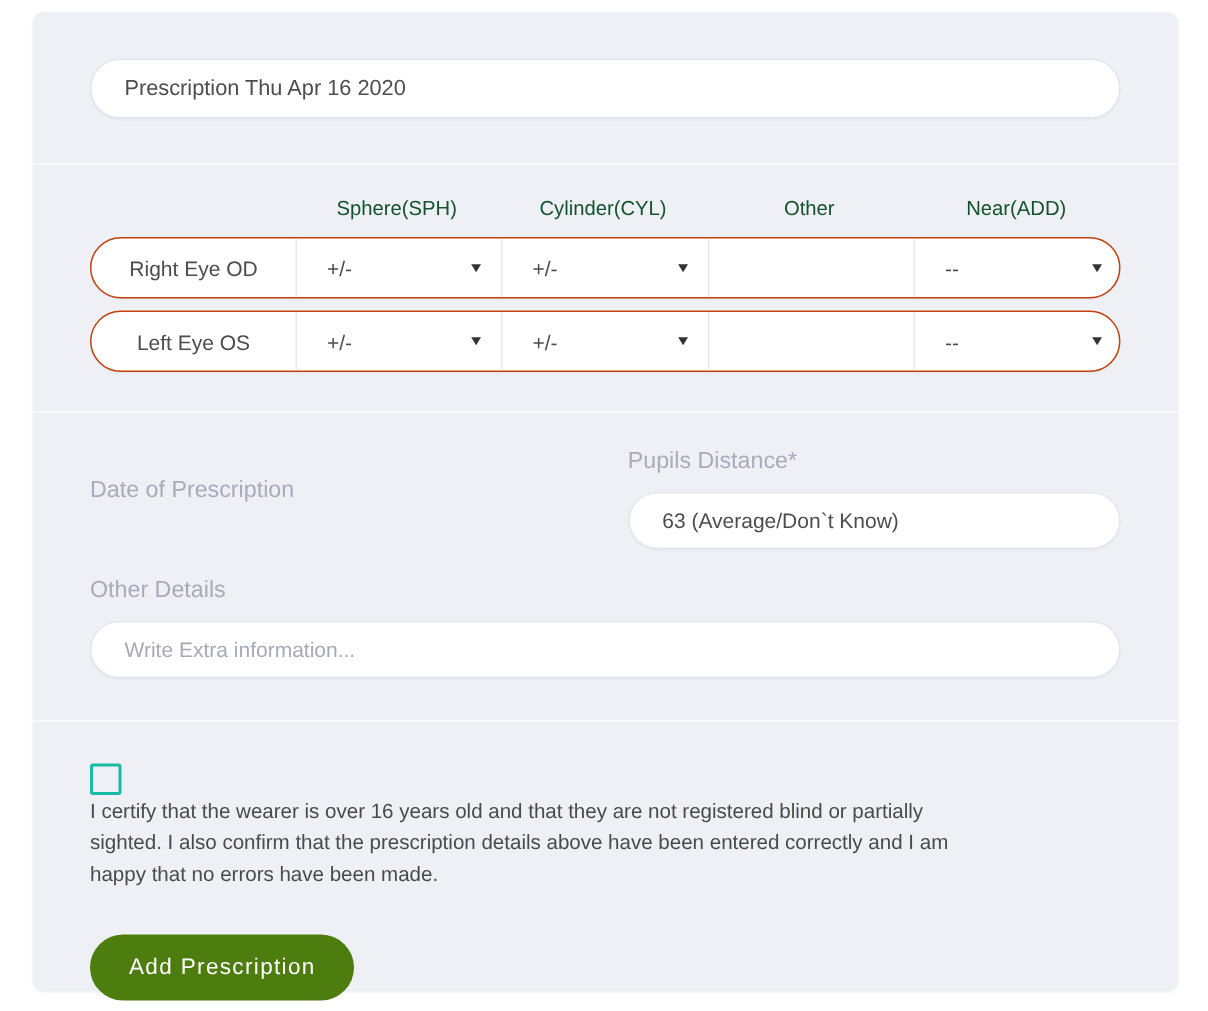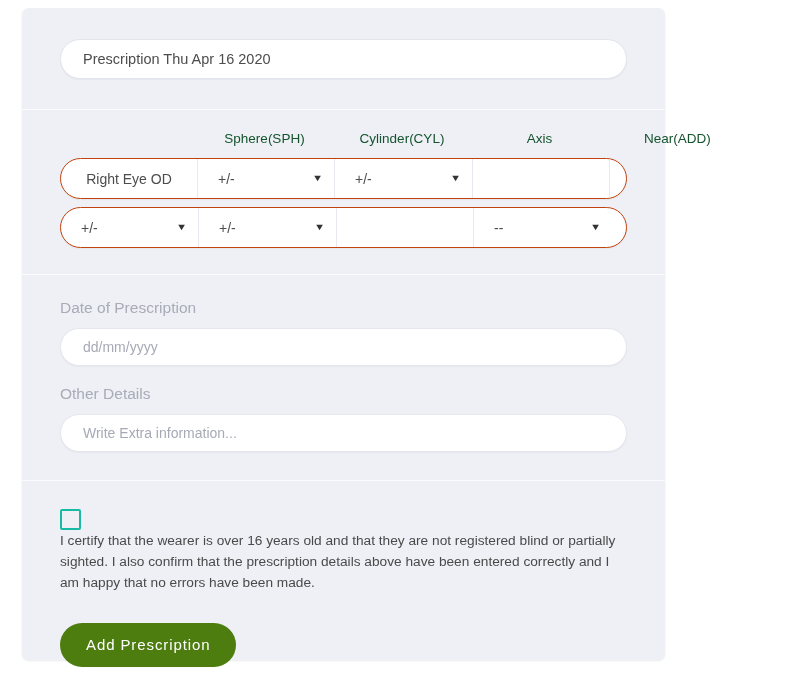--- a/index.html
+++ b/index.html
@@ -21,21 +21,21 @@
     height: 674px;
     background: #ffffff;
     overflow: hidden;
   }
 
   
   .card {
     position: absolute;
     left: 22px;
     top: 8px;
-    width: 643px;
+    width: 763px;
     height: 652px;
     background: #eef0f5;
     border-radius: 7px;
     box-shadow: 0 1px 2px rgba(140,145,165,0.18);
     box-sizing: border-box;
   }
 
   .section {
     position: relative;
     box-sizing: border-box;
@@ -232,21 +232,21 @@
       <input class="title-input" type="text" value="Prescription Thu Apr 16 2020" style="">
     </div>
     <div class="divider"></div>
 
     <div class="section sec-table">
 
       <div class="thead">
         <div class="th col-eye"></div>
         <div class="th col-sph">Sphere(SPH)</div>
         <div class="th col-cyl">Cylinder(CYL)</div>
-        <div class="th col-axis">Axis</div>
+        <div class="th col-axis">Other</div>
         <div class="th col-add">Near(ADD)</div>
       </div>
 
       <div class="eye-row">
         <div class="cell col-eye eye-label">Right Eye OD</div>
 
         <div class="cell col-sph sel">
           <span class="val">+/-</span>
           <span class="caret">▼</span>
         </div>
@@ -260,20 +260,21 @@
           <input class="axis-input" type="text" value="" style="">
         </div>
 
         <div class="cell col-add sel">
           <span class="val">--</span>
           <span class="caret">▼</span>
         </div>
       </div>
 
       <div class="eye-row">
+        <div class="cell col-eye eye-label">Left Eye OS</div>
 
         <div class="cell col-sph sel">
           <span class="val">+/-</span>
           <span class="caret">▼</span>
         </div>
 
         <div class="cell col-cyl sel">
           <span class="val">+/-</span>
           <span class="caret">▼</span>
         </div>
@@ -289,23 +290,26 @@
       </div>
 
     </div>
     <div class="divider"></div>
 
     <div class="section sec-details">
       <div class="field-row">
 
         <div class="field">
           <div class="flabel">Date of Prescription</div>
-          <input class="finput" type="text" placeholder="dd/mm/yyyy" style="">
-        </div>
-
+        </div>
+
+        <div class="field">
+          <div class="flabel">Pupils Distance*</div>
+          <input class="finput filled" type="text" value="63 (Average/Don`t Know)" style="">
+        </div>
 
       </div>
 
       <div class="block-gap">
         <div class="flabel">Other Details</div>
         <input class="finput wide" type="text" placeholder="Write Extra information..." style="">
       </div>
     </div>
     <div class="divider"></div>
 

